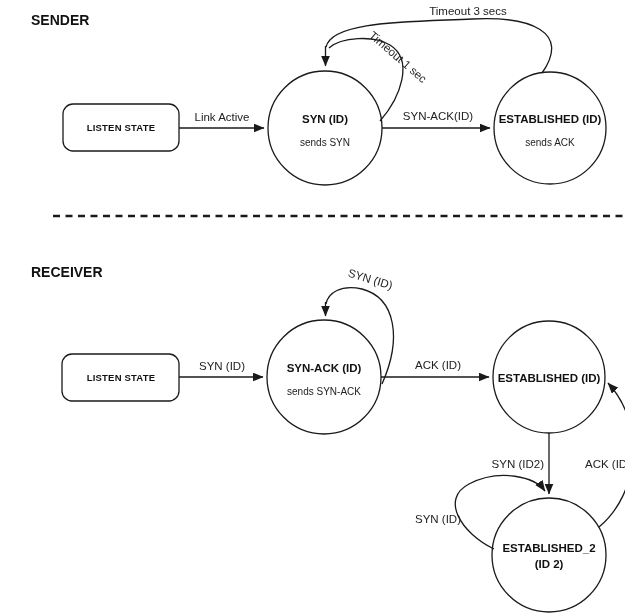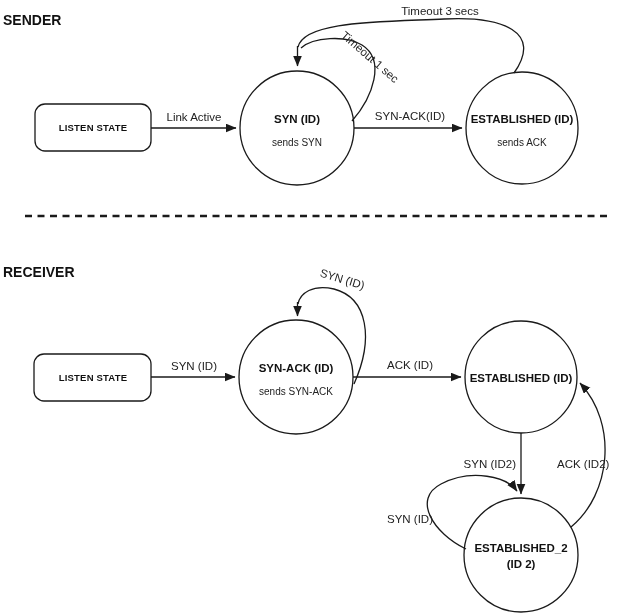--- a/index.html
+++ b/index.html
@@ -4,21 +4,21 @@
 <style>
   html, body {
     margin: 0;
     padding: 0;
     background: #ffffff;
     width: 625px;
     height: 613px;
     overflow: hidden;
     font-family: "Liberation Sans", sans-serif;
   }
-  #diagram-root { width: 583px; height: 613px; }
+  #diagram-root { width: 583px; height: 613px; margin-left: 28px; }
   svg { display: block; }
   .section-heading {
     font-family: "Liberation Sans", sans-serif;
     font-size: 14px;
     font-weight: bold;
     fill: #111111;
   }
   .listen-label {
     font-family: "Liberation Sans", sans-serif;
     font-size: 9.5px;

